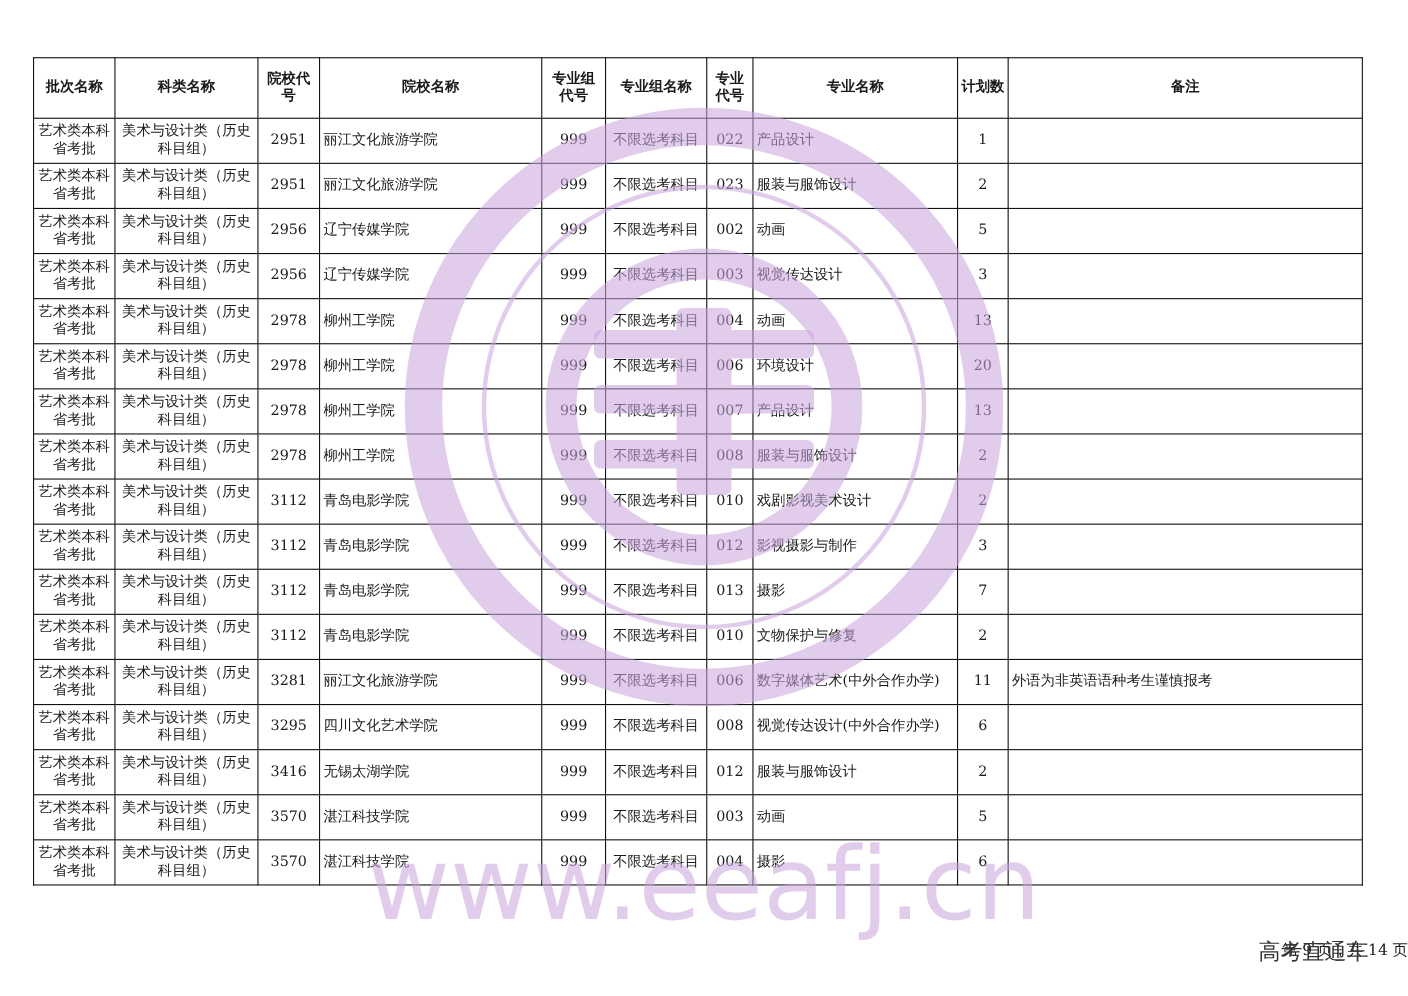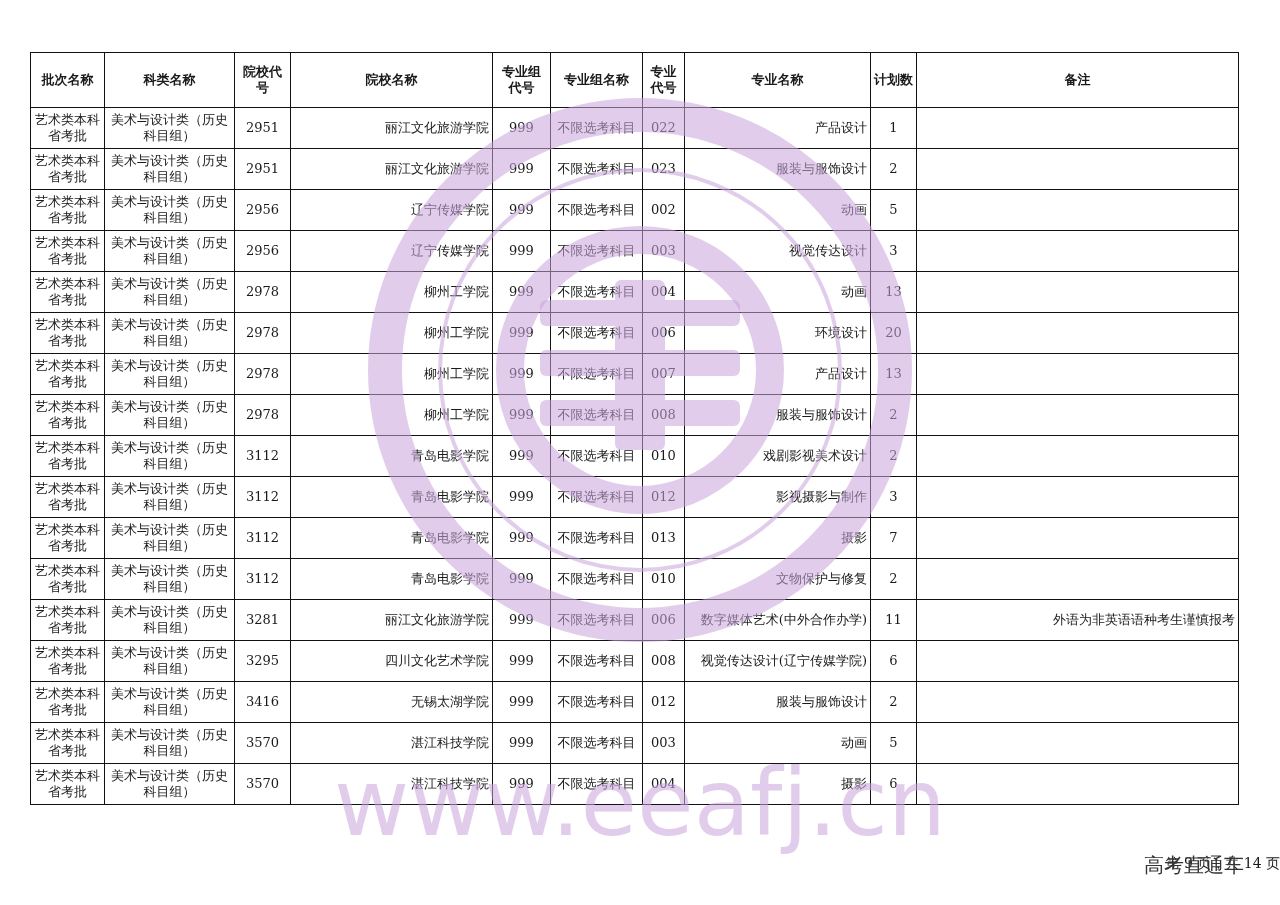--- a/index.html
+++ b/index.html
@@ -11,21 +11,21 @@
   table.plan {
     position:absolute; left:30px; top:52px; border-collapse:collapse; z-index:1;
     width:1208px; table-layout:fixed;
   }
   table.plan th, table.plan td {
     border:1.5px solid #111; font-size:13px; line-height:16px; padding:0 3px;
   }
   table.plan th { height:54px; font-weight:bold; font-family:"DejaVu Sans","Liberation Sans",sans-serif; text-align:center; font-size:13px; }
   table.plan td { height:40px; }
   .c { text-align:center; }
-  .l { text-align:right; }
+  .l { text-align:left; }
   .footer { position:absolute; top:855px; left:0; width:1280px; text-align:right; font-size:14px; z-index:3; }
   .brand { position:absolute; top:852px; right:36px; font-family:"DejaVu Sans","Liberation Sans",sans-serif; font-size:20px; color:#333; z-index:3; }
 </style>
 </head>
 <body>
 
 <table class="plan">
   <colgroup>
     <col style="width:74px">
       <col style="width:130px">
@@ -210,21 +210,21 @@
         <td class="l">外语为非英语语种考生谨慎报考</td>
       </tr>
       <tr>
         <td class="c">艺术类本科省考批</td>
         <td class="c">美术与设计类（历史科目组）</td>
         <td class="c">3295</td>
         <td class="l">四川文化艺术学院</td>
         <td class="c">999</td>
         <td class="c">不限选考科目</td>
         <td class="c">008</td>
-        <td class="l">视觉传达设计(辽宁传媒学院)</td>
+        <td class="l">视觉传达设计(中外合作办学)</td>
         <td class="c">6</td>
         <td class="l"></td>
       </tr>
       <tr>
         <td class="c">艺术类本科省考批</td>
         <td class="c">美术与设计类（历史科目组）</td>
         <td class="c">3416</td>
         <td class="l">无锡太湖学院</td>
         <td class="c">999</td>
         <td class="c">不限选考科目</td>

